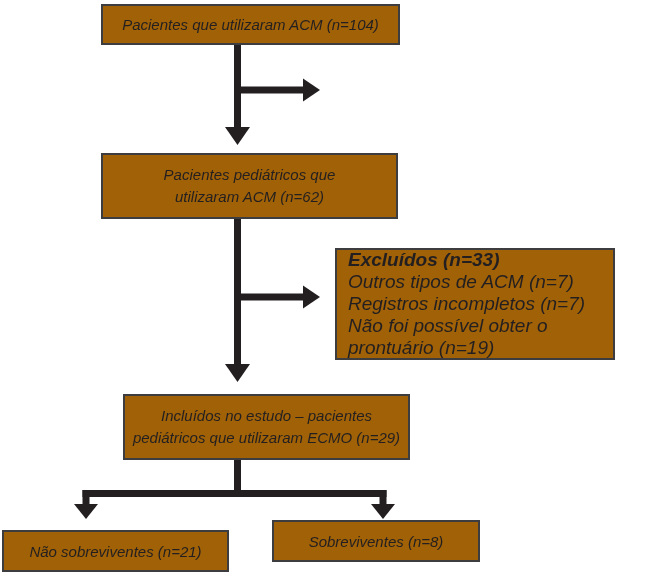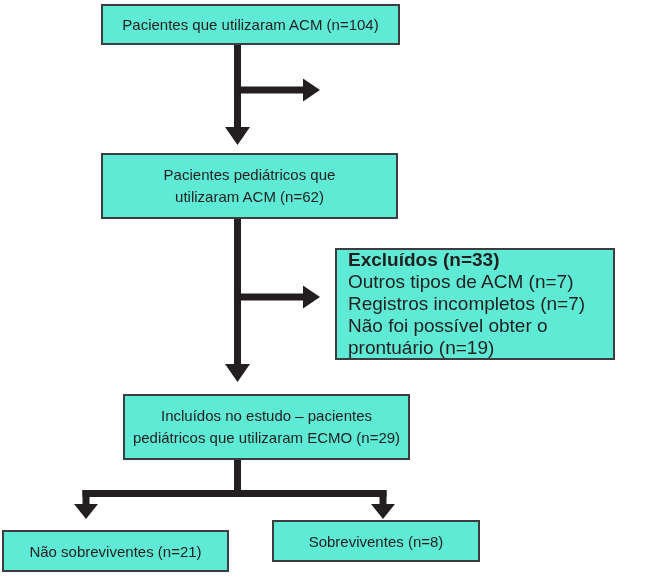--- a/index.html
+++ b/index.html
@@ -15,28 +15,29 @@
   }
   .connectors {
     position: absolute;
     left: 0; top: 0;
     width: 650px; height: 579px;
   }
   .connectors .stroke { fill: #231f20; }
   .box {
     position: absolute;
     border: 2px solid #3d3d3f;
-    background: #5eead4;
+    background: #a16207;
     display: flex;
     align-items: center;
     justify-content: center;
     text-align: center;
     font-size: 15px;
     line-height: 21px;
     white-space: pre-line;
+    font-style: italic;
   }
   .b-top   { left: 101px; top: 4px;   width: 299px; height: 41px; }
   .b-excl1 { left: 333px; top: 70px;  width: 269px; height: 46px; }
   .b-mid   { left: 101px; top: 153px; width: 297px; height: 66px; line-height: 22px; }
   .b-excl2 {
     left: 335px; top: 248px; width: 280px; height: 112px;
     flex-direction: column;
     align-items: flex-start;
     justify-content: center;
     text-align: left;

